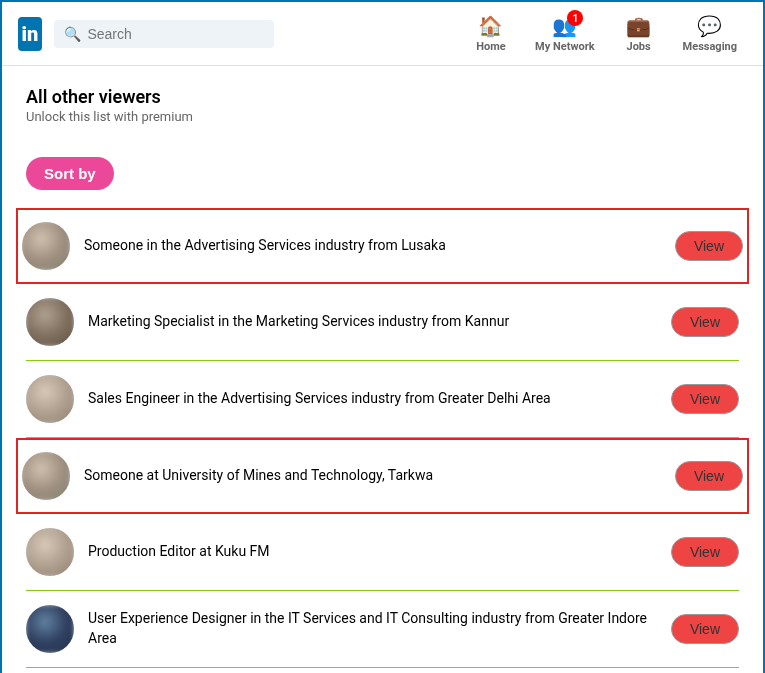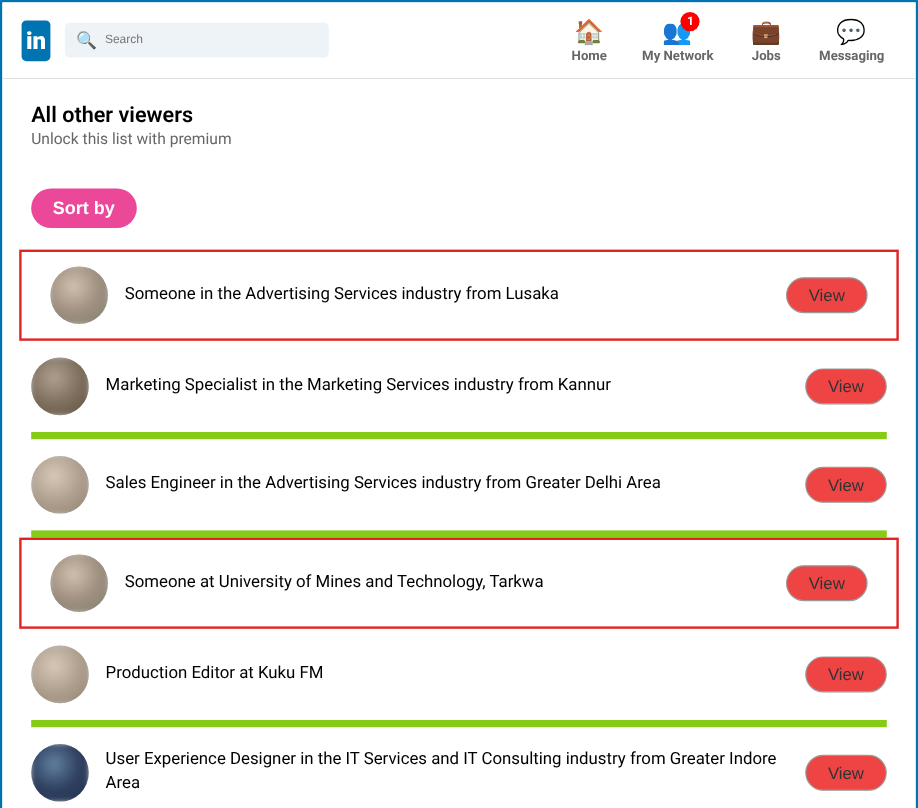--- a/index.html
+++ b/index.html
@@ -49,21 +49,21 @@
       width: 220px;
     }
     .search-icon-svg {
       color: #666;
       font-size: 14px;
     }
     .search-input {
       border: none;
       background: transparent;
       outline: none;
-      font-size: 10px;
+      font-size: 14px;
       color: #333;
       width: 160px;
     }
     .nav-items {
       display: flex;
       align-items: center;
       gap: 4px;
       margin-left: auto;
     }
     .nav-item {
@@ -130,26 +130,26 @@
     }
     .viewer-list {
       display: flex;
       flex-direction: column;
       gap: 0;
     }
     .viewer-item {
       display: flex;
       align-items: center;
       padding: 14px 0;
-      border-bottom: 6px solid #84cc16;
+      border-bottom: 1px solid #84cc16;
       gap: 14px;
     }
     .viewer-item.highlighted {
       border: 2px solid #e02424;
-      padding: 12px 24px;
+      padding: 12px 4px;
       margin: 0 -10px;
     }
     .avatar {
       width: 48px;
       height: 48px;
       border-radius: 50%;
       background: #c0c0c0;
       flex-shrink: 0;
       overflow: hidden;
       display: flex;

